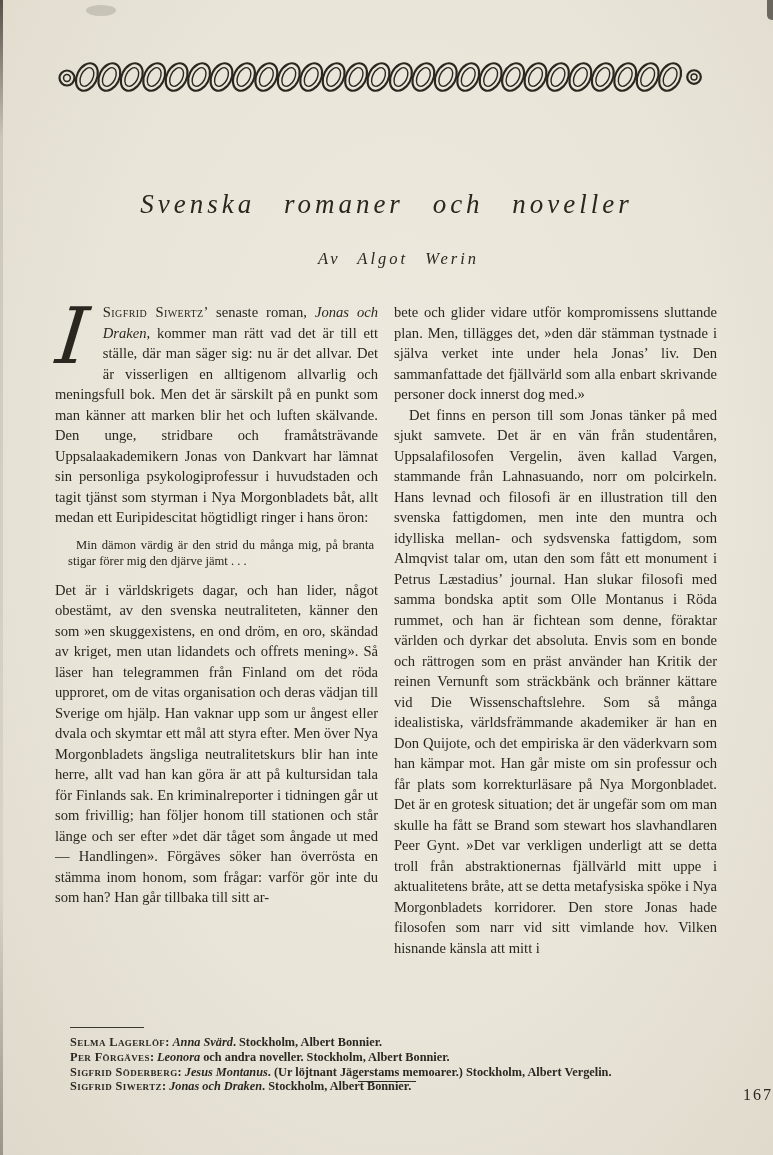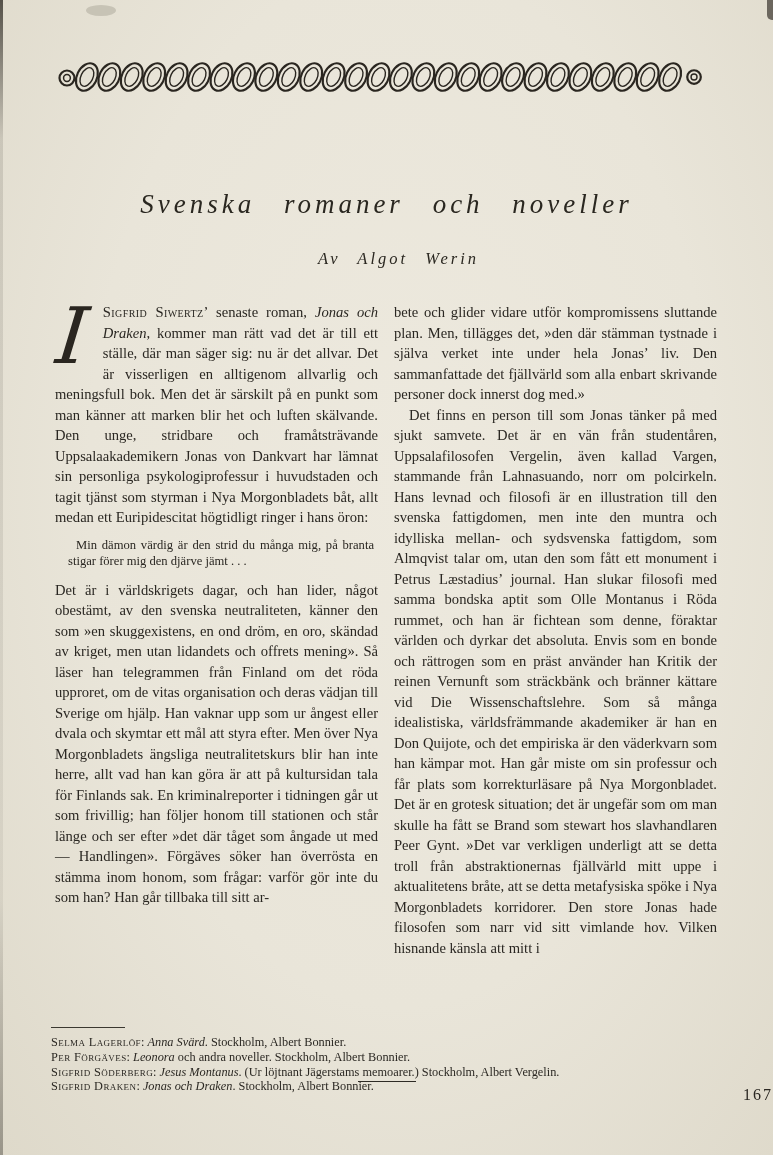--- a/index.html
+++ b/index.html
@@ -47,21 +47,21 @@
     font-size: 12.6px; line-height: 16px;
     margin: 9px 4px 11px 13px; text-indent: 8px;
   }
   .dropcap {
     float: left; font-family: "DejaVu Serif", serif; font-style: italic;
     font-size: 78px; line-height: 62px; margin: 3px 15px 0 2px; color: #2a2620;
     transform: skewX(-6deg);
   }
   .run.italic { font-style: italic; }
   .run.smallcaps { font-variant: small-caps; letter-spacing: 0.4px; }
-  .footer { position: absolute; top: 1027px; left: 51px; width: 664px; }
+  .footer { position: absolute; top: 1027px; left: 70px; width: 664px; font-weight: bold; }
   .footnote-rule { width: 74px; border-top: 1px solid #3b3830; margin: 0 0 7px 0; }
   .footnote { font-size: 12.3px; line-height: 14.8px; color: #2b2823; }
   .pagenum { position: absolute; top: 1081px; left: 0; width: 100%; text-align: right; }
   .pagenum-rule { width: 58px; border-top: 1.5px solid #2e2b25; margin: 0 auto 4px; }
   .pagenum-text { font-size: 16px; letter-spacing: 2px; color: #2a2722; }
 </style>
 </head>
 <body>
 
 <div class="page">
@@ -144,21 +144,21 @@
         <p class="para indent"><span class="run plain">Det finns en person till som Jonas tänker på med sjukt samvete. Det är en vän från studentåren, Uppsalafilosofen Vergelin, även kallad Vargen, stammande från Lahnasuando, norr om polcirkeln. Hans levnad och filosofi är en illustration till den svenska fattigdomen, men inte den muntra och idylliska mellan- och sydsvenska fattigdom, som Almqvist talar om, utan den som fått ett monument i Petrus Læstadius’ journal. Han slukar filosofi med samma bondska aptit som Olle Montanus i Röda rummet, och han är fichtean som denne, föraktar världen och dyrkar det absoluta. Envis som en bonde och rättrogen som en präst använder han Kritik der reinen Vernunft som sträckbänk och bränner kättare vid Die Wissenschaftslehre. Som så många idealistiska, världsfrämmande akademiker är han en Don Quijote, och det empiriska är den väderkvarn som han kämpar mot. Han går miste om sin professur och får plats som korrekturläsare på Nya Morgonbladet. Det är en grotesk situation; det är ungefär som om man skulle ha fått se Brand som stewart hos slavhandlaren Peer Gynt. »Det var verkligen underligt att se detta troll från abstraktionernas fjällvärld mitt uppe i aktualitetens bråte, att se detta metafysiska spöke i Nya Morgonbladets korridorer. Den store Jonas hade filosofen som narr vid sitt vimlande hov. Vilken hisnande känsla att mitt i</span></p>
       </div>
   </div>
 
   <div class="footer">
     <div class="footnote-rule"></div>
     <div>
         <div class="footnote"><span class="run smallcaps">Selma Lagerlöf</span><span class="run plain">: </span><span class="run italic">Anna Svärd</span><span class="run plain">. Stockholm, Albert Bonnier.</span></div>
         <div class="footnote"><span class="run smallcaps">Per Förgäves</span><span class="run plain">: </span><span class="run italic">Leonora</span><span class="run plain"> och andra noveller. Stockholm, Albert Bonnier.</span></div>
         <div class="footnote"><span class="run smallcaps">Sigfrid Söderberg</span><span class="run plain">: </span><span class="run italic">Jesus Montanus</span><span class="run plain">. (Ur löjtnant Jägerstams memoarer.) Stockholm, Albert Vergelin.</span></div>
-        <div class="footnote"><span class="run smallcaps">Sigfrid Draken</span><span class="run plain">: </span><span class="run italic">Jonas och Draken</span><span class="run plain">. Stockholm, Albert Bonnier.</span></div>
+        <div class="footnote"><span class="run smallcaps">Sigfrid Siwertz</span><span class="run plain">: </span><span class="run italic">Jonas och Draken</span><span class="run plain">. Stockholm, Albert Bonnier.</span></div>
       </div>
   </div>
 
   <div class="pagenum">
     <div class="pagenum-rule"></div>
     <div class="pagenum-text">167</div>
   </div>
 </div>
 
 </body></html>

